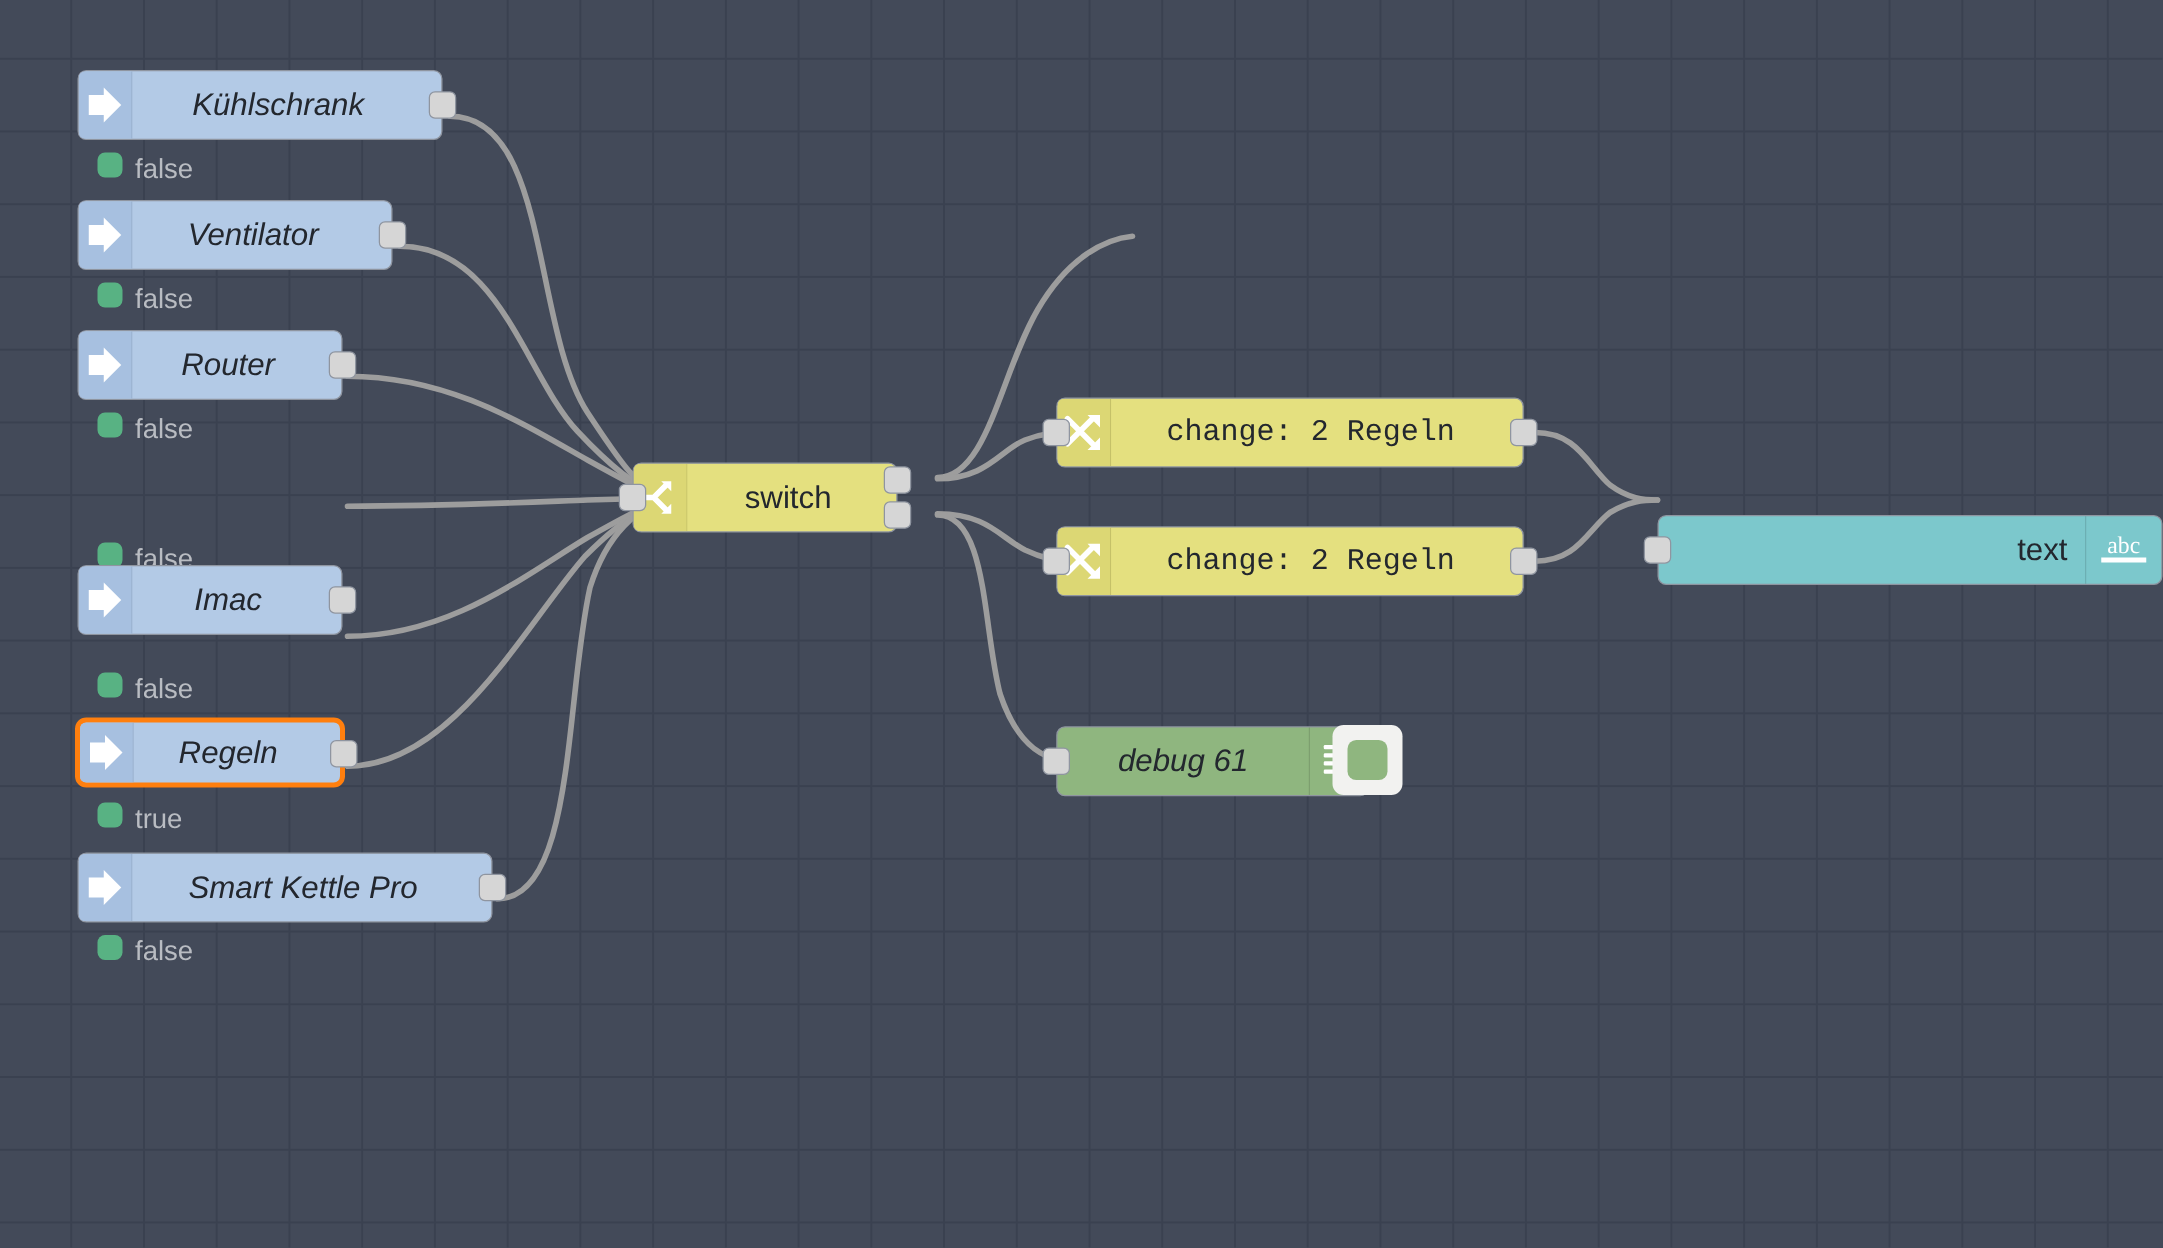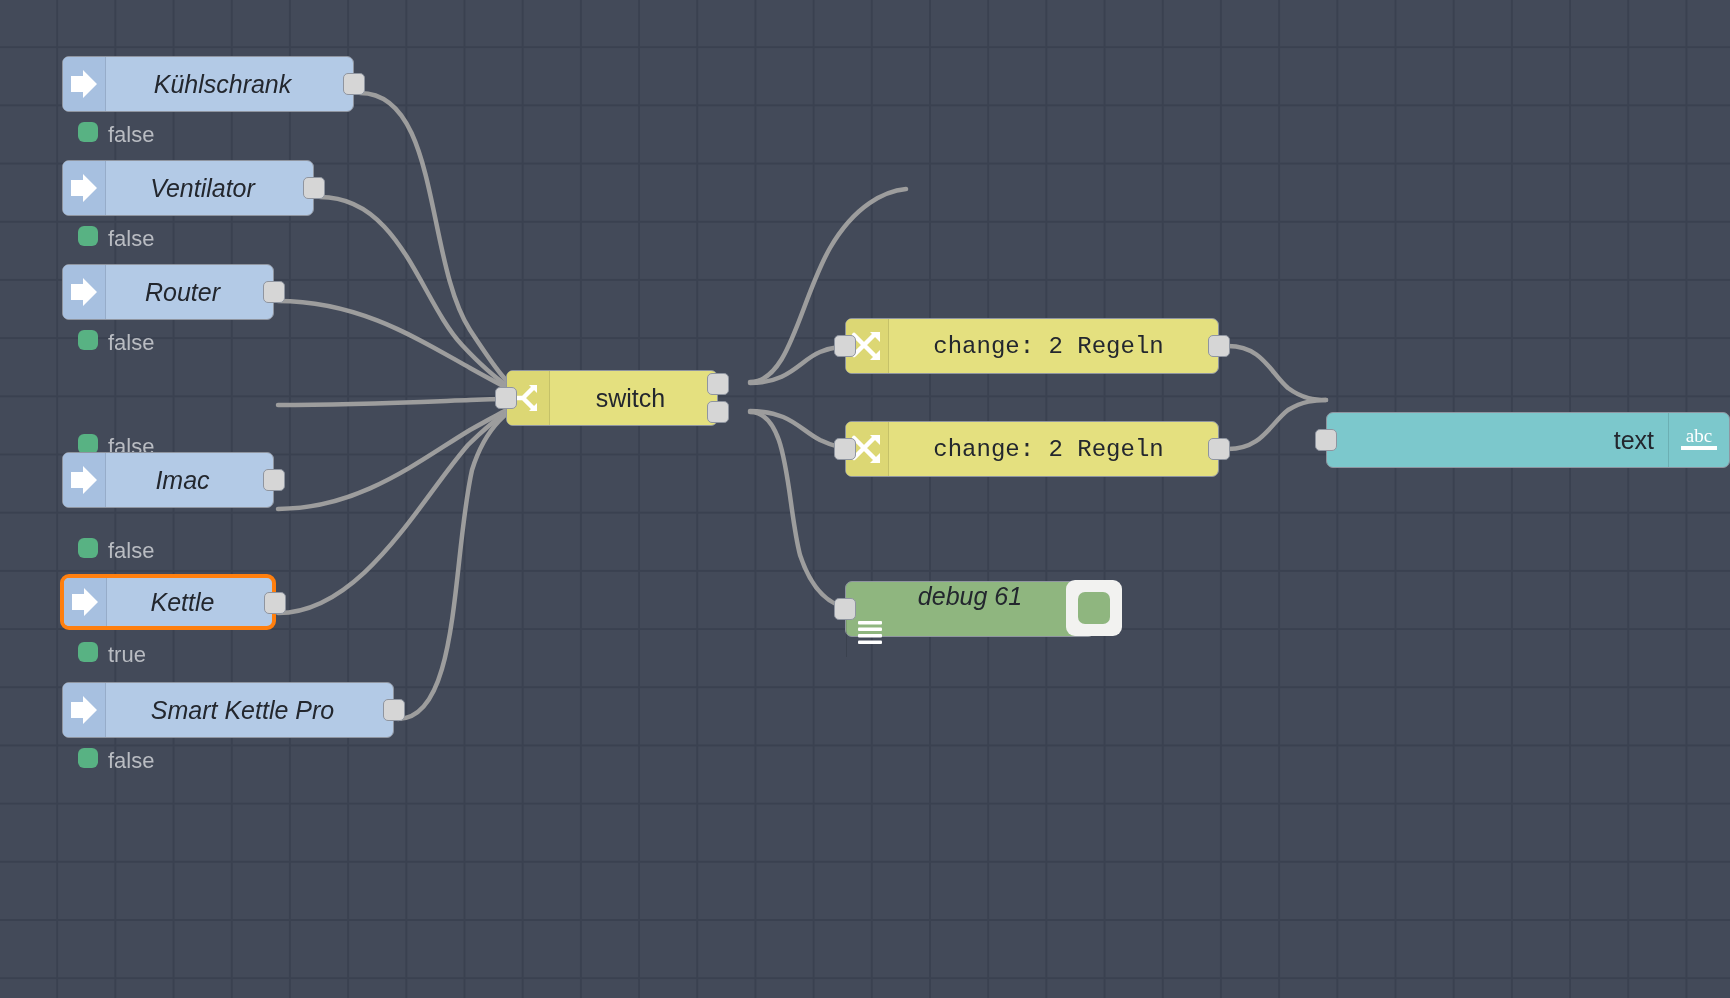--- a/index.html
+++ b/index.html
@@ -180,21 +180,21 @@
     <span class="dot"></span>
     <span class="stxt">false</span>
   </div>
 
   <div class="node n-inject sel" style="left:60px;top:574px;width:216px;">
     <div class="icobox">
       <svg class="gl" width="30" height="32" viewBox="0 0 30 32">
           <path d="M2 8 h12 V2 l14 14 -14 14 v-6 H2 z" fill="#fff"></path>
         </svg>
     </div>
-    <div class="lbl">Kettle</div>
+    <div class="lbl">Regeln</div>
     <div class="port out" style="top:14px;right:-14px;"></div>
   </div>
   <div class="status" style="left:78px;top:642px;">
     <span class="dot"></span>
     <span class="stxt">true</span>
   </div>
 
   <div class="node n-inject" style="left:62px;top:682px;width:332px;">
     <div class="icobox">
       <svg class="gl" width="30" height="32" viewBox="0 0 30 32">
@@ -243,21 +243,21 @@
         <path d="M4 6 L24 26 M4 26 L24 6" stroke="#fff" stroke-width="4.5" fill="none" stroke-linecap="round"></path>
         <path d="M20 3 h10 v10 z" fill="#fff"></path>
         <path d="M20 31 h10 v-10 z" fill="#fff"></path>
       </svg>
     </div>
     <div class="lbl">change: 2 Regeln</div>
     <div class="port in" style="top:16px;"></div>
     <div class="port out" style="top:16px;"></div>
   </div>
 
-  <div class="node n-debug" style="left:845px;top:581px;width:250px;flex-direction:column;">
+  <div class="node n-debug" style="left:845px;top:581px;width:250px;">
     <div class="lbl">debug 61</div>
     <div class="dbg-ico">
       <svg class="gl" width="28" height="30" viewBox="0 0 28 30">
         <g fill="#fff">
             <rect x="2" y="2" width="24" height="3.4" rx="1"></rect>
             <rect x="2" y="8.5" width="24" height="3.4" rx="1"></rect>
             <rect x="2" y="15" width="24" height="3.4" rx="1"></rect>
             <rect x="2" y="21.5" width="24" height="3.4" rx="1"></rect>
           </g>
       </svg>

